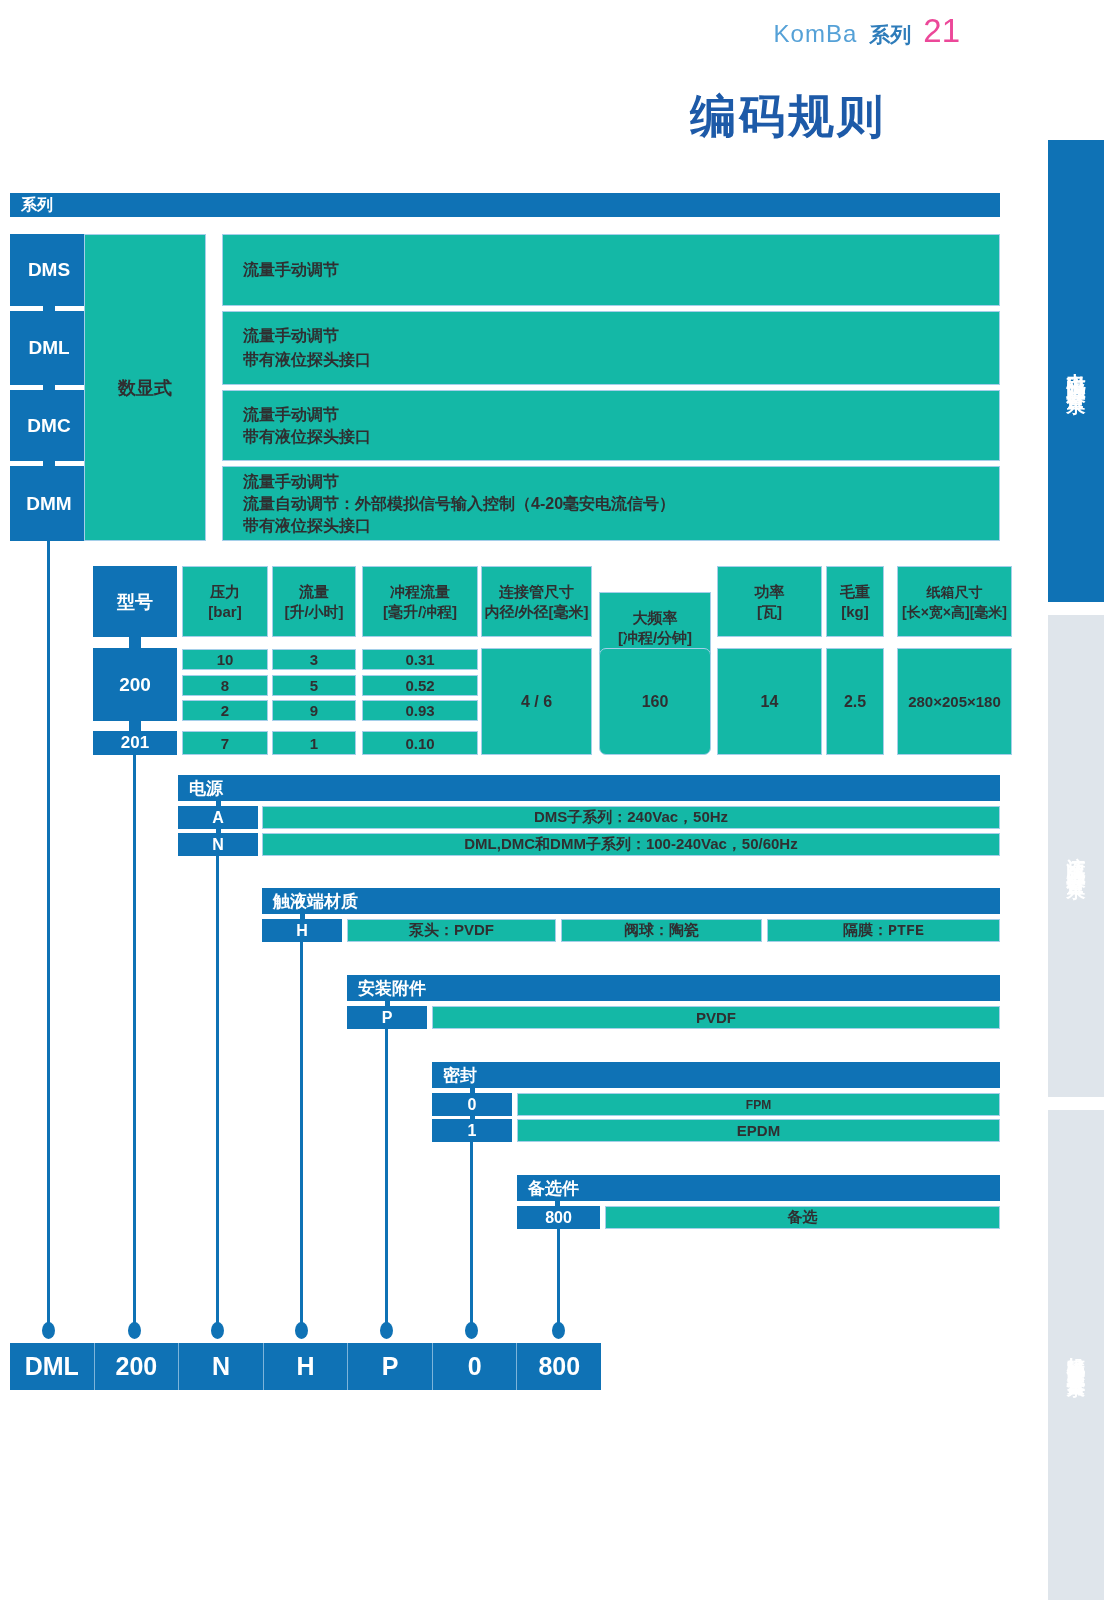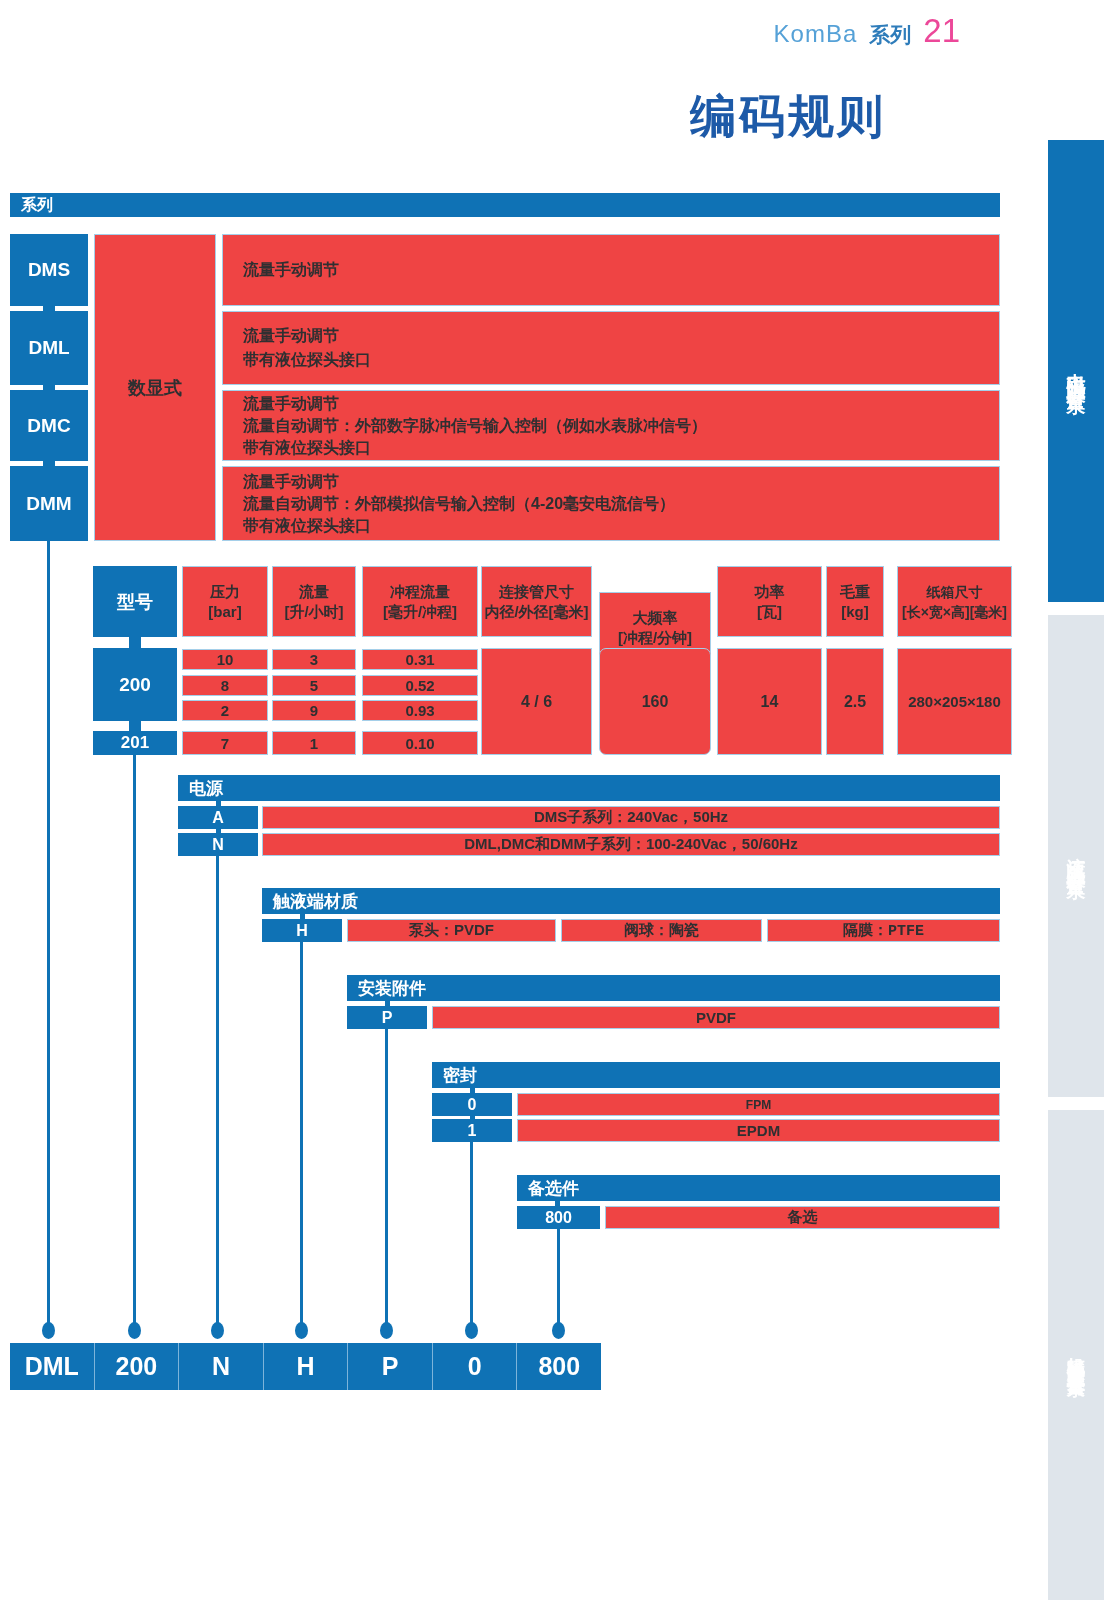--- a/index.html
+++ b/index.html
@@ -12,21 +12,21 @@
   
   .brand-row { top:12px; left:640px; width:320px; display:flex; justify-content:flex-end; align-items:baseline; gap:12px; }
   .brand-name { font-size:24px; color:#55a1d7; font-weight:400; letter-spacing:1px; }
   .brand-suffix { font-size:21px; color:#2e7cba; font-weight:600; }
   .page-num { font-size:33px; color:#ec4899; font-weight:300; }
   .doc-title { top:86px; left:690px; width:290px; font-size:46px; font-weight:800; color:#1d5aa8; letter-spacing:3px; }
 
   
   .bar { background:#0f72b5; color:#ffffff; font-weight:700; font-size:17px; display:flex; align-items:center; padding-left:11px; }
   .code { background:#0f72b5; color:#ffffff; font-weight:700; display:flex; align-items:center; justify-content:center; }
-  .box { background:#ef4444; border:1.5px solid #a5cfe9; }
+  .box { background:#14b8a6; border:1.5px solid #a5cfe9; }
   .tick { background:#0f72b5; }
   .vline { background:#0f72b5; width:3px; }
   .dot { background:#0f72b5; width:13px; height:17px; border-radius:50%; }
   .cellc { display:flex; align-items:center; justify-content:center; text-align:center; font-weight:600; }
 
   .desc-box { display:flex; flex-direction:column; justify-content:center; padding-left:20px; font-size:16px; font-weight:600; line-height:24px; color:#2f2f31; }
   .th { display:flex; flex-direction:column; align-items:center; justify-content:center; font-size:15px; font-weight:600; line-height:20px; text-align:center; }
   .num { font-size:15px; }
 
   
@@ -56,32 +56,31 @@
   <div class="abs bar" style="left:10px; top:193px; width:990px; height:24px; font-size:16px;">系列</div>
 
   <div class="abs code" style="left:10px; top:234px; width:78px; height:72px; font-size:19px;">DMS</div>
   <div class="abs tick" style="left:43px; top:306px; width:12px; height:5px;"></div>
   <div class="abs code" style="left:10px; top:311px; width:78px; height:74px; font-size:19px;">DML</div>
   <div class="abs tick" style="left:43px; top:385px; width:12px; height:5px;"></div>
   <div class="abs code" style="left:10px; top:390px; width:78px; height:71px; font-size:19px;">DMC</div>
   <div class="abs tick" style="left:43px; top:461px; width:12px; height:5px;"></div>
   <div class="abs code" style="left:10px; top:466px; width:78px; height:75px; font-size:19px;">DMM</div>
 
-  <div class="abs box cellc" style="left:94px; top:234px; width:122px; height:307px; font-size:18px; font-weight:700;">数显式</div>
+  <div class="abs box cellc" style="left:84px; top:234px; width:122px; height:307px; font-size:18px; font-weight:700;">数显式</div>
 
   <div class="abs box desc-box" style="left:222px; top:234px; width:778px; height:72px;">
     <div>流量手动调节</div>
   </div>
   <div class="abs box desc-box" style="left:222px; top:311px; width:778px; height:74px;">
     <div>流量手动调节</div>
     <div>带有液位探头接口</div>
   </div>
   <div class="abs box desc-box" style="left:222px; top:390px; width:778px; height:71px; line-height:22px;">
     <div>流量手动调节</div>
-    <div>流量自动调节：外部数字脉冲信号输入控制（例如水表脉冲信号）</div>
     <div>带有液位探头接口</div>
   </div>
   <div class="abs box desc-box" style="left:222px; top:466px; width:778px; height:75px; line-height:22px;">
     <div>流量手动调节</div>
     <div>流量自动调节：外部模拟信号输入控制（4-20毫安电流信号）</div>
     <div>带有液位探头接口</div>
   </div>
 
   <div class="abs code" style="left:93px; top:566px; width:84px; height:71px; font-size:18px;">型号</div>
   <div class="abs box th" style="left:182px; top:566px; width:86px; height:71px;">

